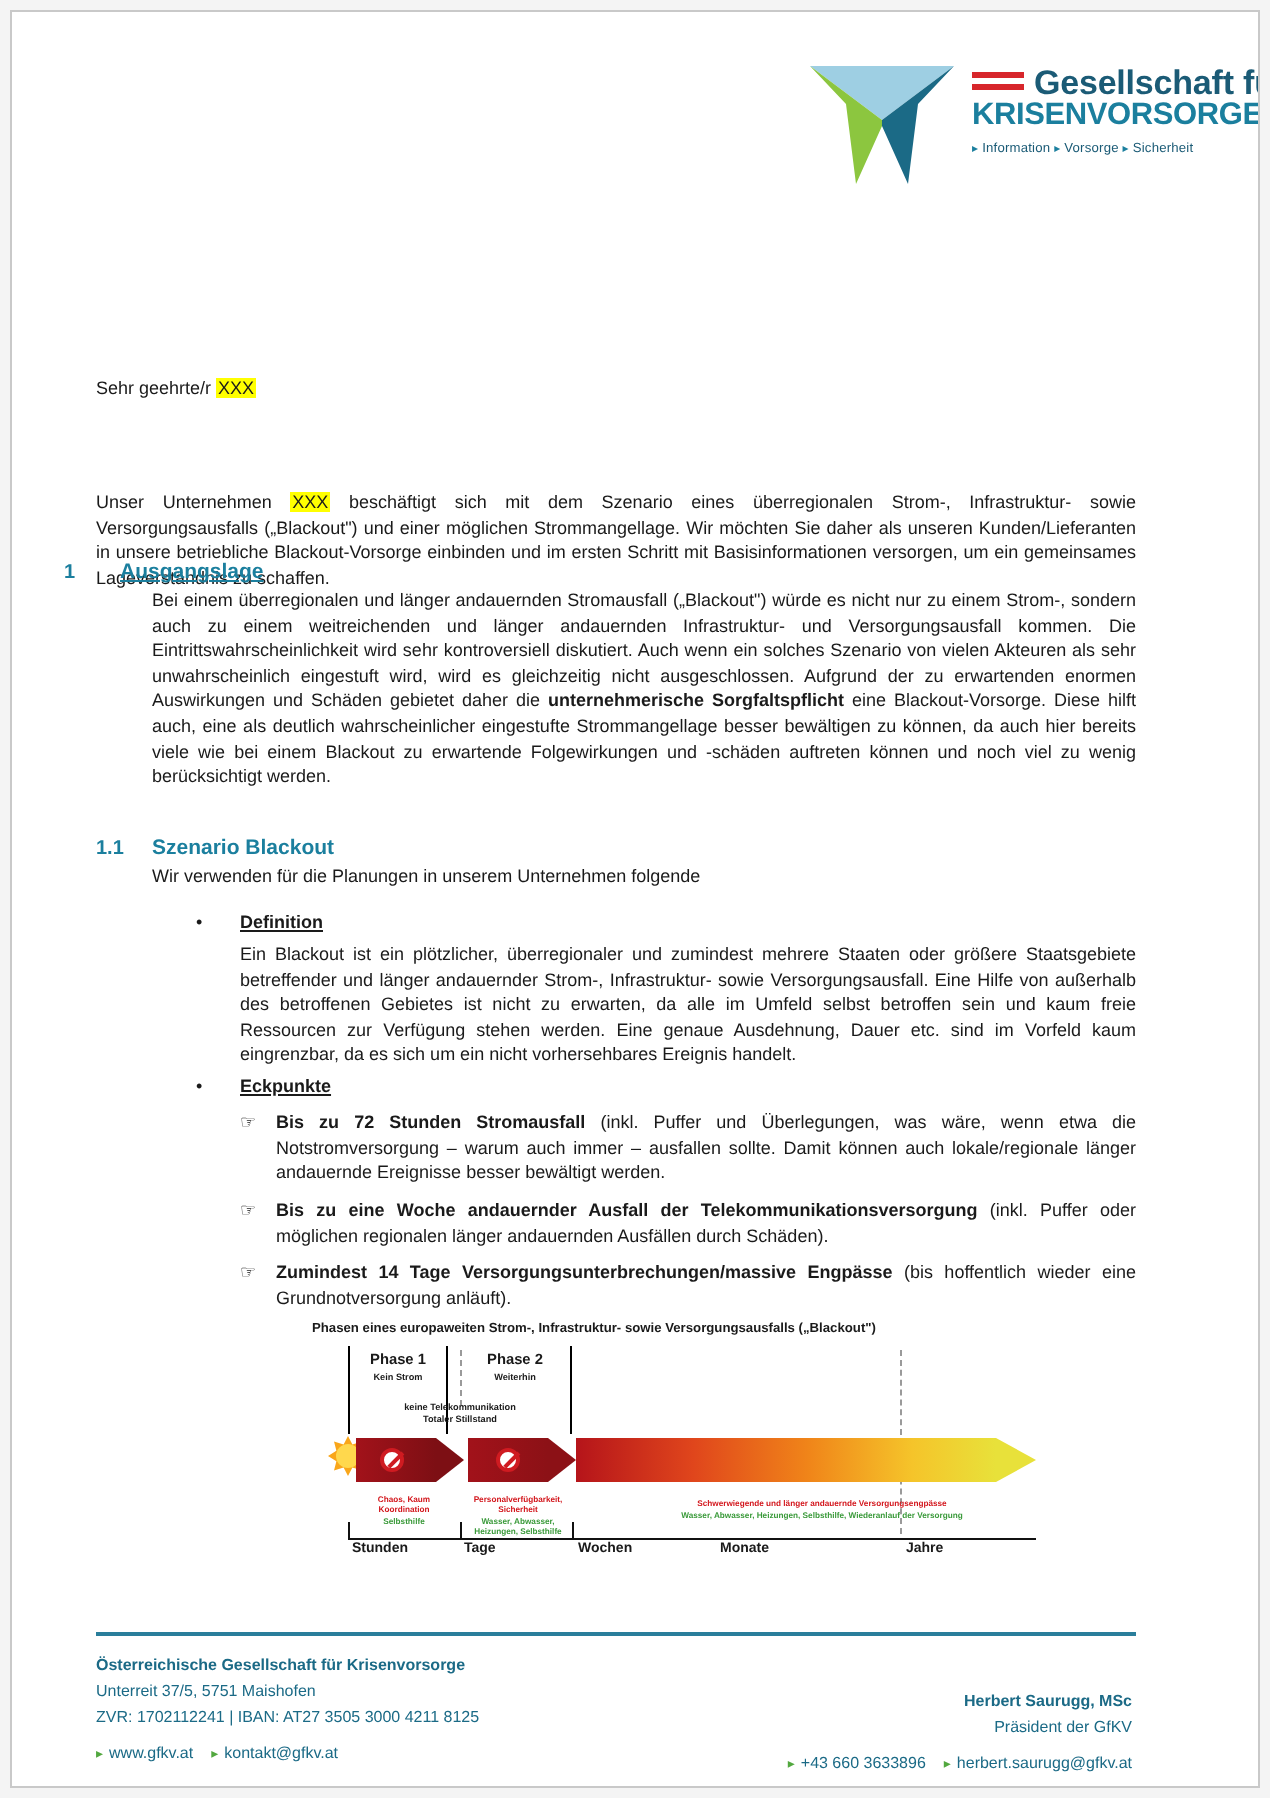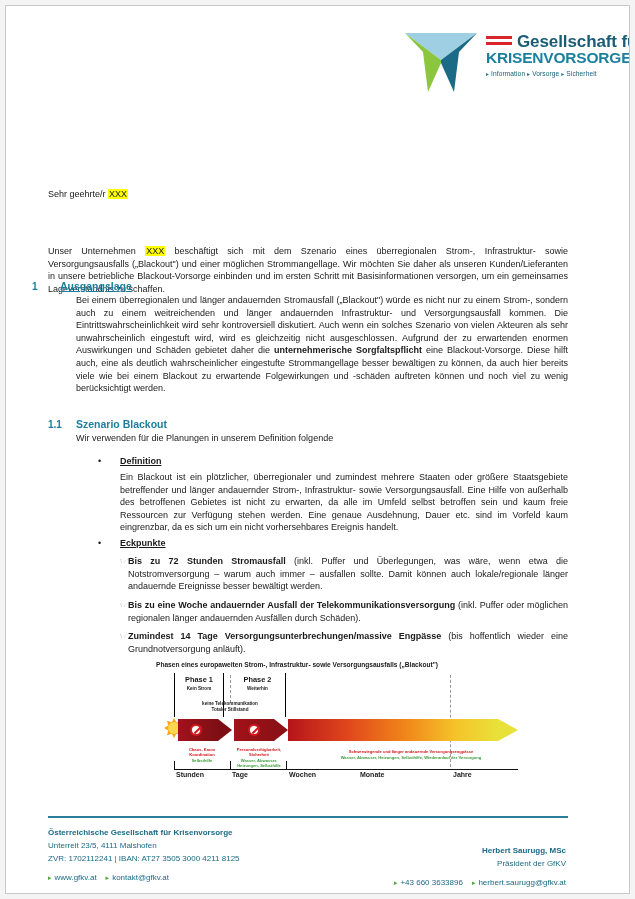--- a/index.html
+++ b/index.html
@@ -108,21 +108,21 @@
 
   .hand-item {
     position: absolute; left: 114px; width: 448px;
     font-size: 9px; color: #1a1a1a; line-height: 12.6px;
     text-align: justify;
   }
   .hand-item .hand {
     position: absolute; left: 0; top: 0;
     font-size: 9px; color: #1a1a1a;
   }
-  .hand-item .body { margin-left: 8px; display: block; }
+  .hand-item .body { margin-left: 18px; display: block; }
   .hand-item b { font-weight: bold; }
 
   
   .diagram {
     position: absolute; left: 150px; top: 655px;
     width: 362px; height: 130px;
   }
   .diag-title {
     font-size: 6.6px; font-weight: bold; color: #1a1a1a;
     margin-bottom: 5px; white-space: nowrap;
@@ -265,21 +265,21 @@
     <div class="h1row">
       <span class="h1num">1</span><span class="h1txt">Ausgangslage</span>
     </div>
     <div class="para sec1">
       <span>Bei einem überregionalen und länger andauernden Stromausfall („Blackout") würde es nicht nur zu einem Strom-, sondern auch zu einem weitreichenden und länger andauernden Infrastruktur- und Versorgungsausfall kommen. Die Eintrittswahrscheinlichkeit wird sehr kontroversiell diskutiert. Auch wenn ein solches Szenario von vielen Akteuren als sehr unwahrscheinlich eingestuft wird, wird es gleichzeitig nicht ausgeschlossen. Aufgrund der zu erwartenden enormen Auswirkungen und Schäden gebietet daher die </span><b>unternehmerische Sorgfaltspflicht</b><span> eine Blackout-Vorsorge. Diese hilft auch, eine als deutlich wahrscheinlicher eingestufte Strommangellage besser bewältigen zu können, da auch hier bereits viele wie bei einem Blackout zu erwartende Folgewirkungen und -schäden auftreten können und noch viel zu wenig berücksichtigt werden.</span>
     </div>
 
     <div class="h2row">
       <span class="h2num">1.1</span><span class="h2txt">Szenario Blackout</span>
     </div>
-    <div class="para sec2-intro">Wir verwenden für die Planungen in unserem Definition folgende</div>
+    <div class="para sec2-intro">Wir verwenden für die Planungen in unserem Unternehmen folgende</div>
 
     <div class="bullet-l1" style="top:450px;">
       <span class="dot">•</span>
       <span class="lbl">Definition</span>
     </div>
     <div class="para def-body" style="top:465px;">Ein Blackout ist ein plötzlicher, überregionaler und zumindest mehrere Staaten oder größere Staatsgebiete betreffender und länger andauernder Strom-, Infrastruktur- sowie Versorgungsausfall. Eine Hilfe von außerhalb des betroffenen Gebietes ist nicht zu erwarten, da alle im Umfeld selbst betroffen sein und kaum freie Ressourcen zur Verfügung stehen werden. Eine genaue Ausdehnung, Dauer etc. sind im Vorfeld kaum eingrenzbar, da es sich um ein nicht vorhersehbares Ereignis handelt.</div>
 
     <div class="bullet-l1" style="top:532px;">
       <span class="dot">•</span>
       <span class="lbl">Eckpunkte</span>
@@ -361,21 +361,21 @@
         <div class="axis-lbl" style="left:76px;">Tage</div>
         <div class="axis-lbl" style="left:133px;">Wochen</div>
         <div class="axis-lbl" style="left:204px;">Monate</div>
         <div class="axis-lbl" style="left:297px;">Jahre</div>
       </div>
     </div>
 
     <div class="foot-rule"></div>
     <div class="foot-left">
       <div class="f-name">Österreichische Gesellschaft für Krisenvorsorge</div>
-      <div class="f-line">Unterreit 23/5, 4111 Maishofen</div>
+      <div class="f-line">Unterreit 37/5, 5751 Maishofen</div>
       <div class="f-line">ZVR: 1702112241 | IBAN: AT27 3505 3000 4211 8125</div>
       <div class="f-links">
         <span class="tri">▸</span><a href="#" class="lnk">www.gfkv.at</a><span class="gap"></span><span class="tri">▸</span><a href="#" class="lnk">kontakt@gfkv.at</a>
       </div>
     </div>
     <div class="foot-right">
       <div class="f-name">Herbert Saurugg, MSc</div>
       <div class="f-line">Präsident der GfKV</div>
       <div class="f-links">
         <span class="tri">▸</span><span class="lnk">+43 660 3633896</span><span class="gap"></span><span class="tri">▸</span><a href="#" class="lnk">herbert.saurugg@gfkv.at</a>

